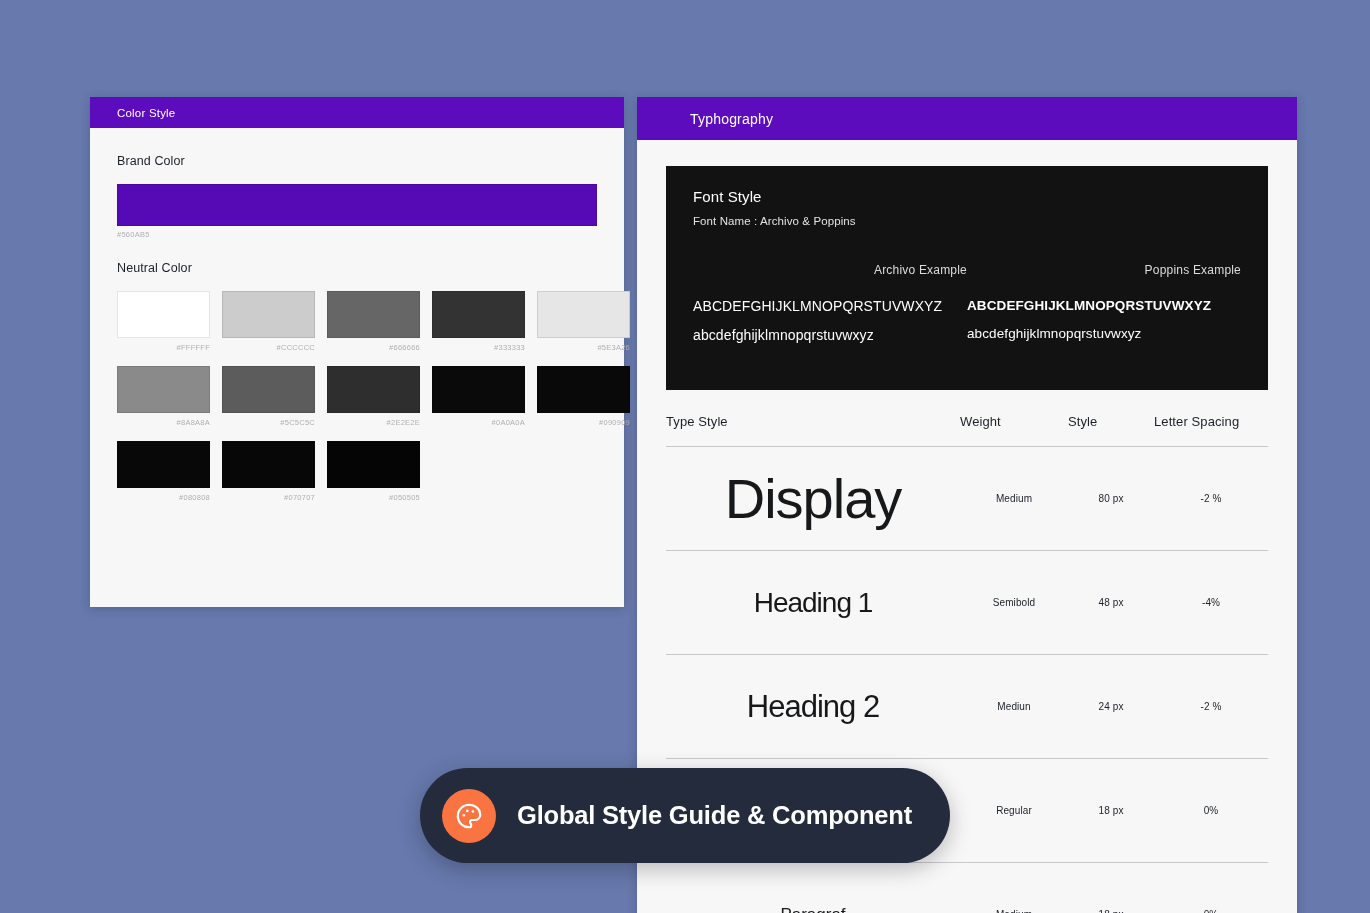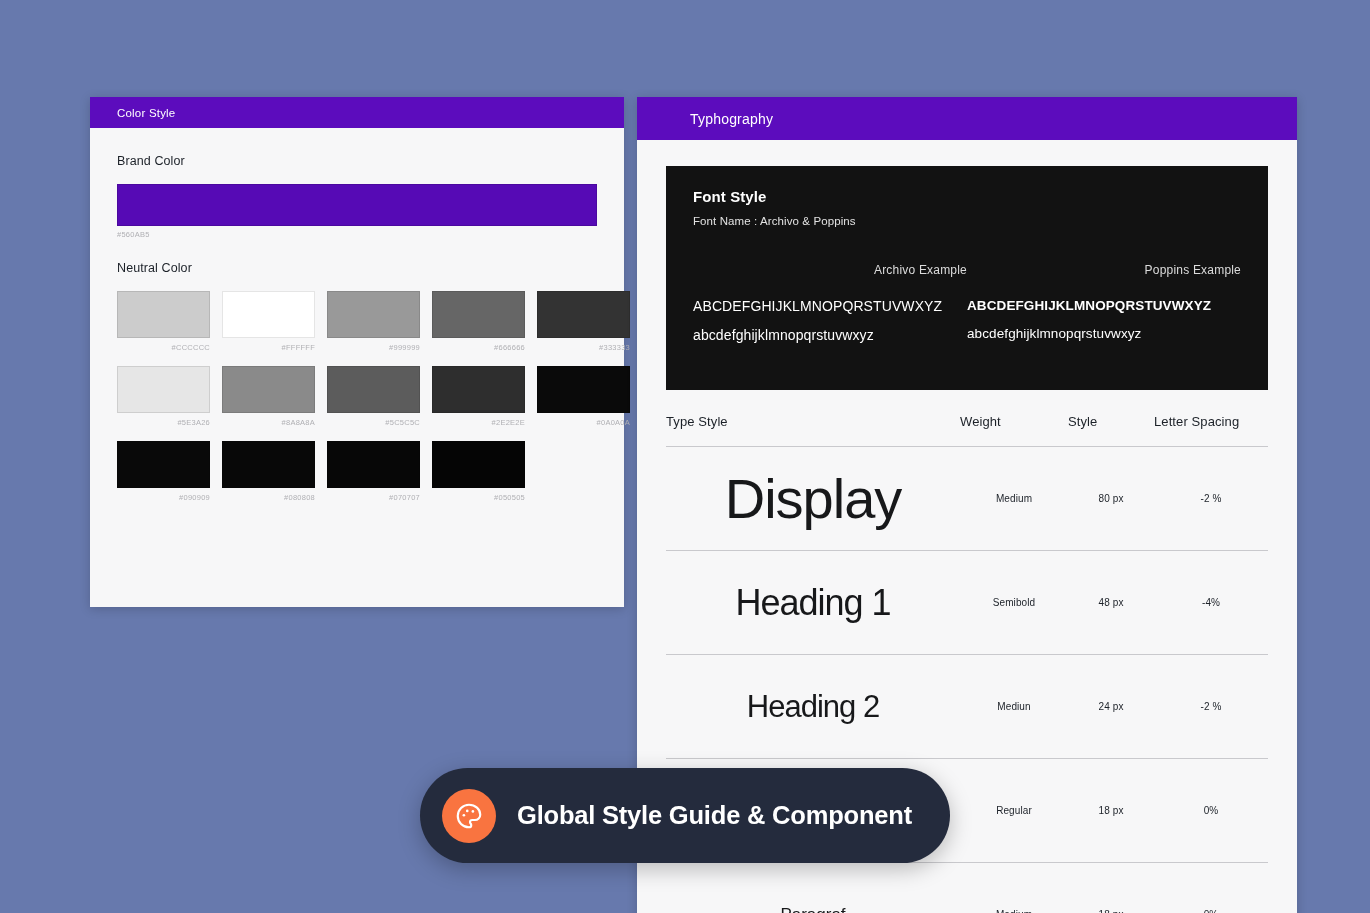--- a/index.html
+++ b/index.html
@@ -72,21 +72,21 @@
   .panel-typo .pbar-title {
     color:#fff; font-size:14px; letter-spacing:.2px;margin-left:28px;
   }
   .typo-body { padding:26px 29px 0 29px; }
 
   .font-card {
     background:#121212; color:#fff;
     padding:22px 27px 26px 27px;
     height:224px;
   }
-  .fc-title { font-size:15px; font-weight:700; letter-spacing:.1px; }
+  .fc-title { font-size:15px; font-weight:400; letter-spacing:.1px; }
   .fc-sub { font-size:11.5px; color:#e2e2e2; margin-top:10px; letter-spacing:.1px; }
   .fc-cols {
     display:grid; grid-template-columns:1fr 1fr;
     margin-top:36px;
   }
   .fc-col-label { font-size:12px; color:#dcdcdc; letter-spacing:.2px;text-align:right; }
   .fc-upper { font-size:14px; margin-top:21px; letter-spacing:.1px; }
   .fc-lower { font-size:14px; margin-top:13px; letter-spacing:.1px; }
   .fc-col.poppins .fc-upper { font-weight:700; font-size:13.5px; }
   .fc-col.poppins .fc-lower { font-size:13.5px; }
@@ -148,30 +148,26 @@
 
       <div class="sec-title">Brand Color</div>
 
       <div class="brand-swatch" style="background: rgb(86, 10, 181);"></div>
       <div class="hexlabel">#560AB5</div>
 
       <div class="sec-title neutral">Neutral Color</div>
 
       <div class="swatch-grid">
         <div class="swatch-cell">
+          <div class="swatch-box" style="background: rgb(255, 255, 255);"></div>
+          <div class="hexlabel">#FFFFFF</div>
+        </div>
+        <div class="swatch-cell">
           <div class="swatch-box" style="background: rgb(204, 204, 204);"></div>
           <div class="hexlabel">#CCCCCC</div>
-        </div>
-        <div class="swatch-cell">
-          <div class="swatch-box" style="background: rgb(255, 255, 255);"></div>
-          <div class="hexlabel">#FFFFFF</div>
-        </div>
-        <div class="swatch-cell">
-          <div class="swatch-box" style="background: rgb(153, 153, 153);"></div>
-          <div class="hexlabel">#999999</div>
         </div>
         <div class="swatch-cell">
           <div class="swatch-box" style="background: rgb(102, 102, 102);"></div>
           <div class="hexlabel">#666666</div>
         </div>
         <div class="swatch-cell">
           <div class="swatch-box" style="background: rgb(51, 51, 51);"></div>
           <div class="hexlabel">#333333</div>
         </div>
 
@@ -248,21 +244,21 @@
         </div>
 
         <div class="trow tbody-row">
           <div class="sample" style="font-size:56px;">Display</div>
           <div class="cellv">Medium</div>
           <div class="cellv">80 px</div>
           <div class="cellv">-2 %</div>
         </div>
 
         <div class="trow tbody-row">
-          <div class="sample" style="font-size:36px;">Heading 1</div>
+          <div class="sample" style="font-size:28px;">Heading 1</div>
           <div class="cellv">Semibold</div>
           <div class="cellv">48 px</div>
           <div class="cellv">-4%</div>
         </div>
 
         <div class="trow tbody-row">
           <div class="sample" style="font-size:31px;">Heading 2</div>
           <div class="cellv">Mediun</div>
           <div class="cellv">24 px</div>
           <div class="cellv">-2 %</div>

